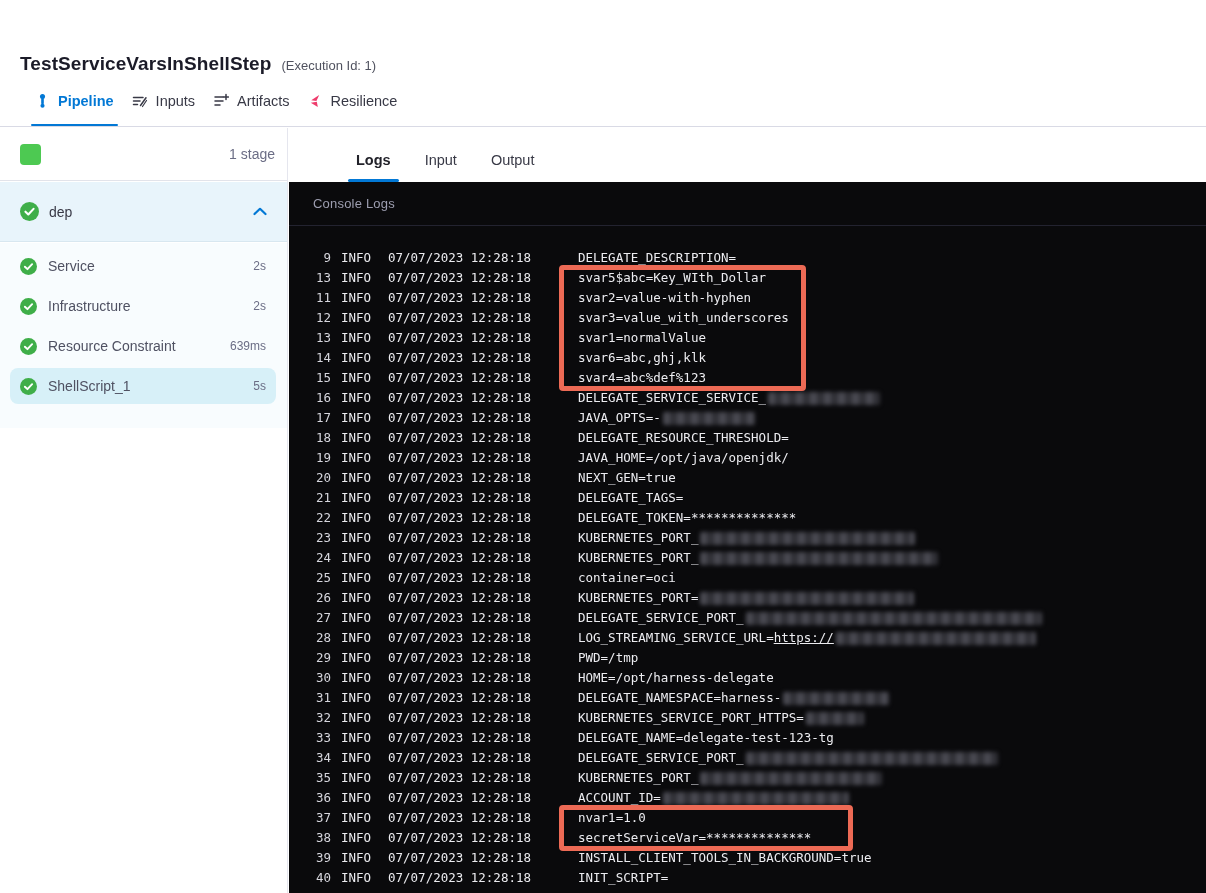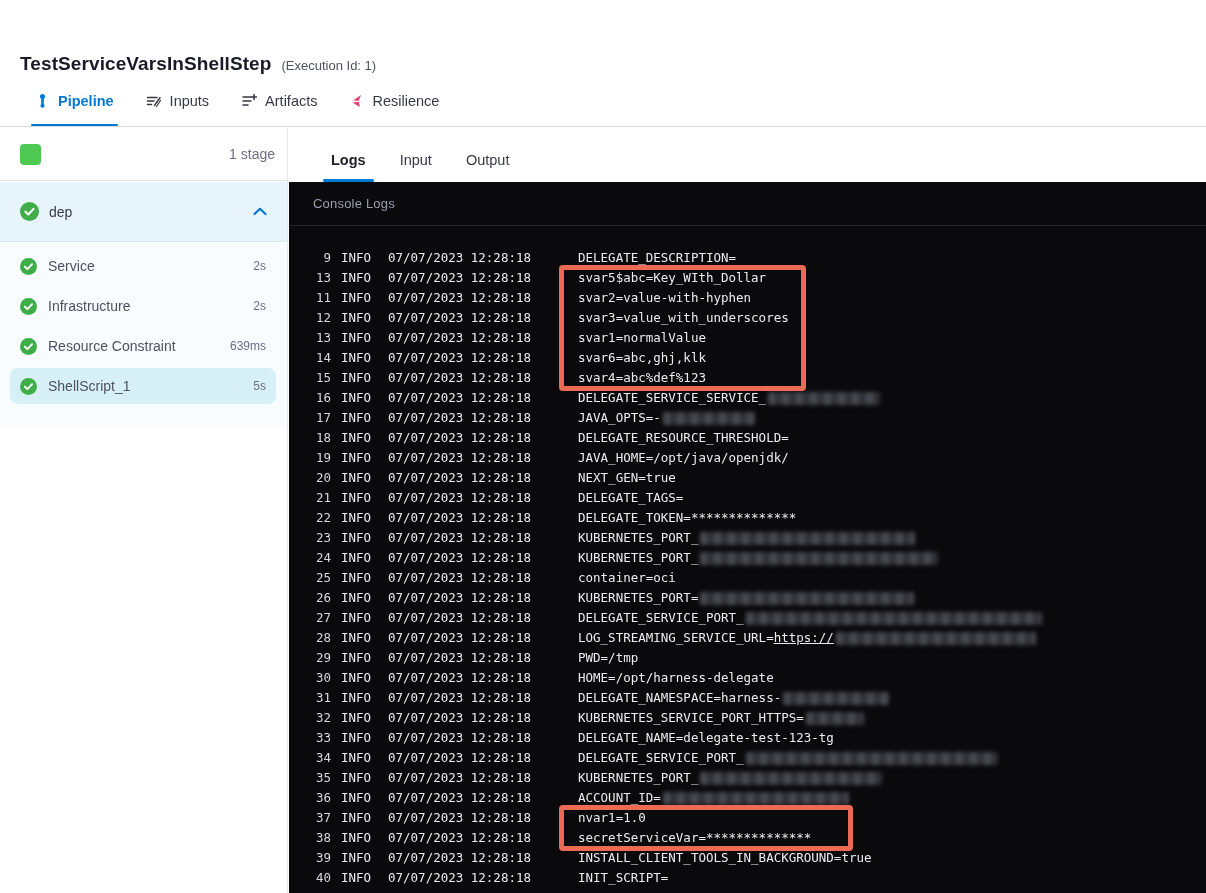--- a/index.html
+++ b/index.html
@@ -9,40 +9,40 @@
   .app-header { position:absolute; left:0; top:0; width:1206px; height:75px; background:#fff; border-bottom:1px solid #eceded;margin-top:44px; }
   .title-row { position:absolute; left:20px; top:9px; display:flex; align-items:baseline; gap:10px; }
   .page-title { font-size:19px; font-weight:700; color:#1b1b28; letter-spacing:.1px; }
   .exec-id { font-size:13px; color:#50525f; }
   .meta-row { position:absolute; left:20px; top:41px; display:flex; align-items:center; gap:9px; height:22px; }
   .meta-text { font-size:13.5px; color:#2f3040; }
   .icon-circle-green { width:19px; height:19px; border-radius:50%; background:#3dc852; display:flex; align-items:center; justify-content:center; }
   .gear-glyph { font-size:16px; color:#9293a5; line-height:1; }
 
   
-  .main-tabbar { position:absolute; left:0; top:76px; width:1206px; height:51px; background:#fff; border-bottom:1px solid #d9dae5; display:flex; align-items:center; padding-left:35px; gap:32px; }
+  .main-tabbar { position:absolute; left:0; top:76px; width:1206px; height:51px; background:#fff; border-bottom:1px solid #d9dae5; display:flex; align-items:center; padding-left:35px; gap:18px; }
   .main-tab { display:flex; align-items:center; gap:8px; font-size:14.5px; color:#383946; height:50px; position:relative; cursor:pointer; }
   .main-tab.active { color:#0278d5; font-weight:700; }
   .main-tab.active .tab-underline { position:absolute; left:-4px; right:-4px; bottom:0; height:2.5px; background:#0278d5; border-radius:2px; }
 
   
   .sidebar { position:absolute; left:0; top:128px; width:288px; height:765px; background:#ffffff; border-right:1px solid #e5e6ee; }
   .stage-bar { position:absolute; left:0; top:0; width:287px; height:53px; background:#fff; border-bottom:1px solid #e2e3ea; }
   .stage-square { position:absolute; left:20px; top:16px; width:21px; height:21px; border-radius:4px; background:#4dc952; }
   .stage-count { position:absolute; right:12px; top:18px; font-size:14px; color:#6b6d85; }
   .stage-group { position:absolute; left:0; top:54px; width:287px; height:60px; background:#e8f4fb; display:flex; align-items:center; padding:0 20px; gap:10px; border-bottom:1px solid #d8e7f0; }
   .stage-group-label { font-size:14px; color:#383946; flex:1; }
   .steps-area { position:absolute; left:0; top:115px; width:287px; height:185px; background:#f8fcfe; }
   .step-item { position:absolute; left:10px; width:266px; height:36px; display:flex; align-items:center; gap:11px; padding:0 10px; border-radius:8px; color:#4f5162; font-size:14px; cursor:pointer; }
   .step-item.selected { background:#d7f0f8; }
   .step-label { flex:1; }
   .step-duration { font-size:12px; color:#6b6d85; }
 
   
-  .log-tabbar { position:absolute; left:289px; top:128px; width:917px; height:54px; background:#fff; display:flex; align-items:flex-end; padding-left:42px; gap:34px; }
+  .log-tabbar { position:absolute; left:289px; top:128px; width:917px; height:54px; background:#fff; display:flex; align-items:flex-end; padding-left:67px; gap:34px; }
   .log-tab { font-size:14.5px; color:#383946; padding-bottom:14px; position:relative; cursor:pointer; }
   .log-tab.active { color:#22222a; font-weight:700; }
   .log-tab.active .log-tab-underline { position:absolute; left:-8px; right:-8px; bottom:0; height:3px; background:#0278d5; border-radius:2px; }
 
   .console { position:absolute; left:289px; top:182px; width:917px; height:711px; background:#0a0a0c; }
   .console-header { height:44px; display:flex; align-items:center; padding-left:24px; border-bottom:1px solid #232330; }
   .console-title { font-size:13px; font-weight:400; color:#9d9eb0; letter-spacing:.2px; }
   .log-lines { position:relative; margin-top:22px; font-family:"DejaVu Sans Mono", monospace; font-size:12.5px; }
   .log-row { height:20px; line-height:20px; display:flex; white-space:pre; color:#ececf0; }
   .ln  { width:42px; text-align:right; color:#d6d6dd; flex:none; }

